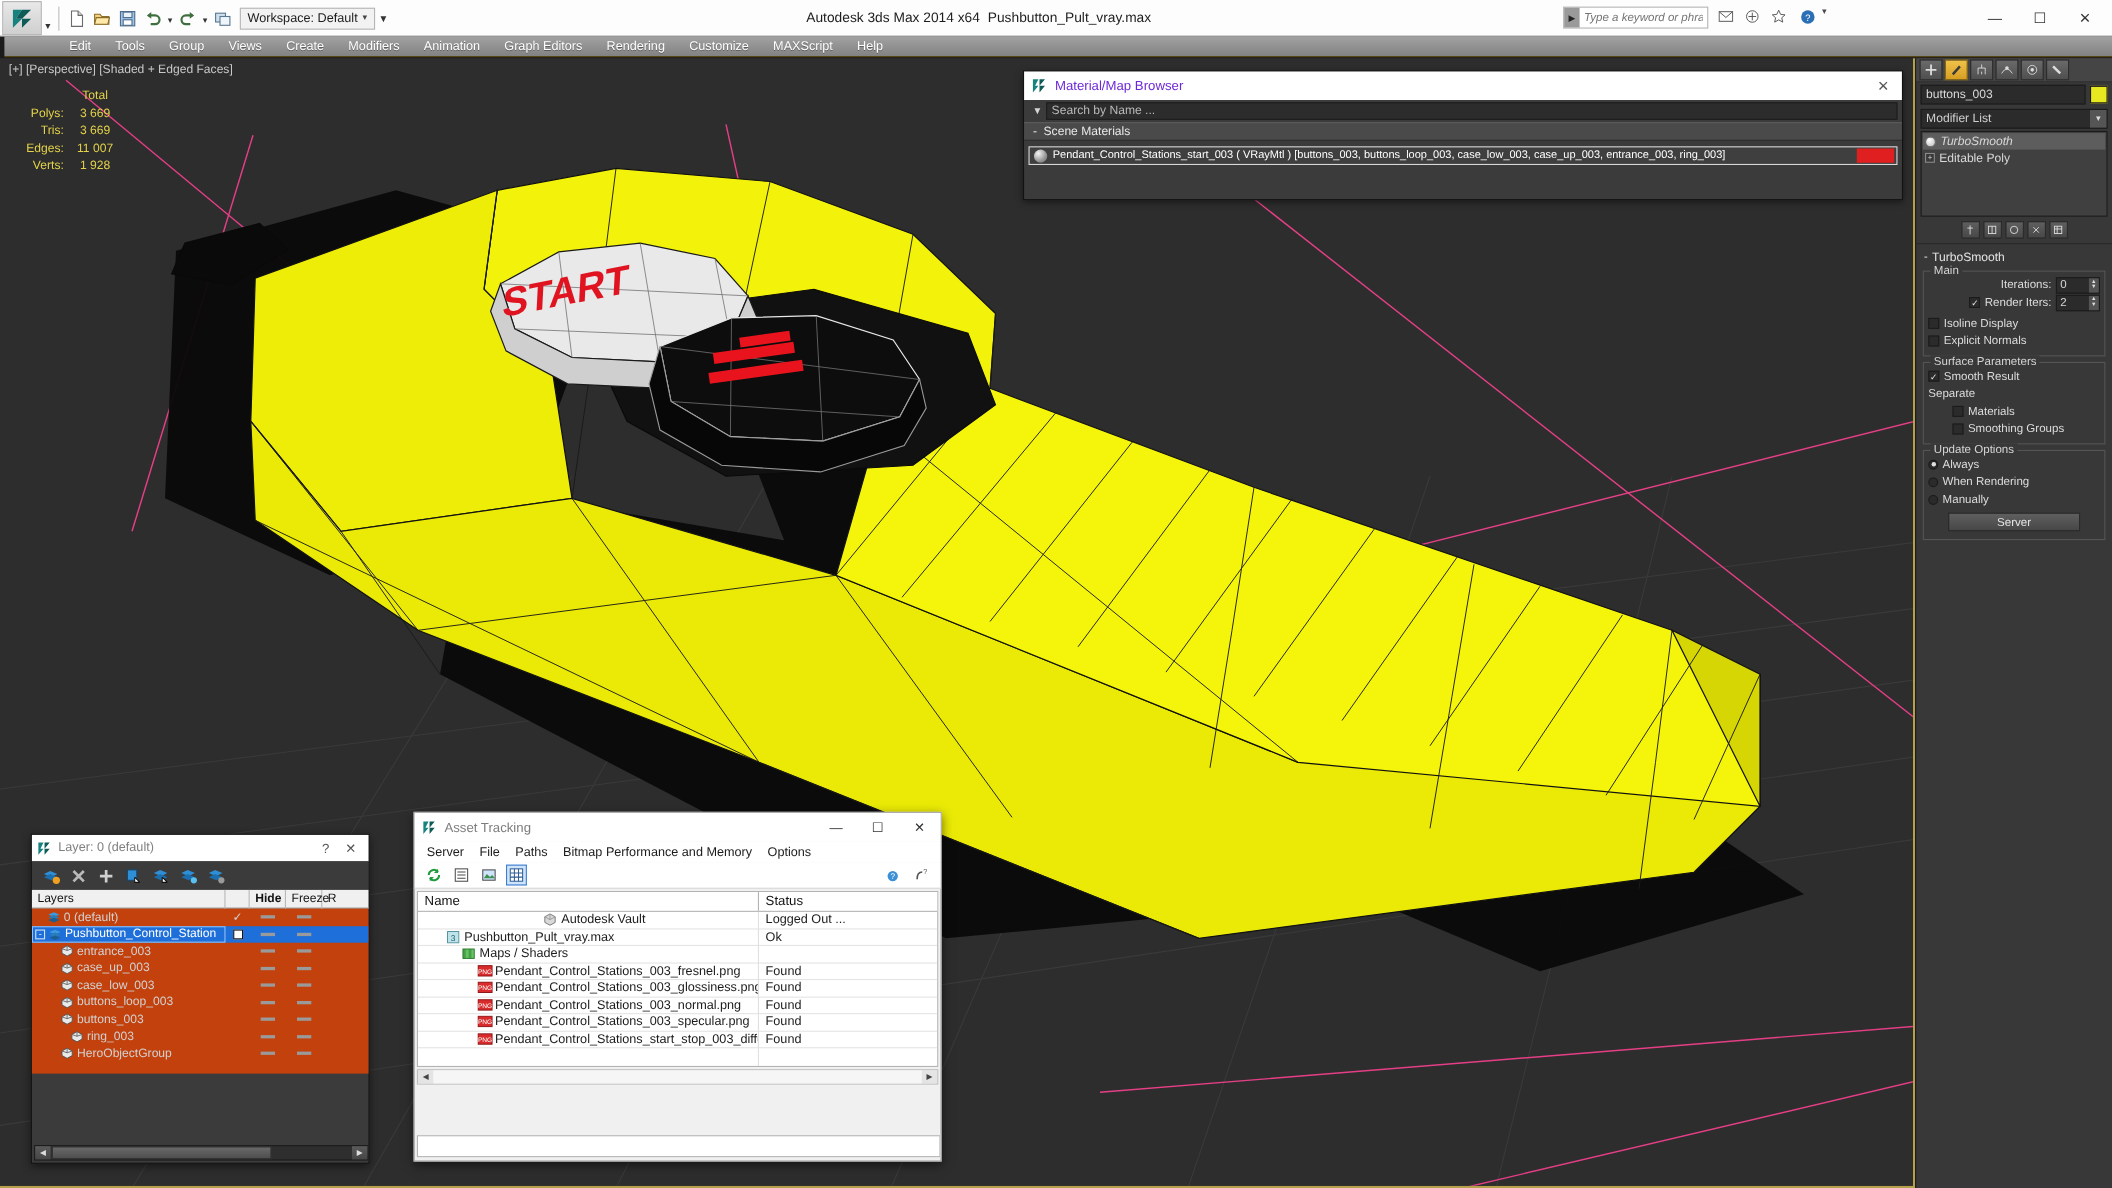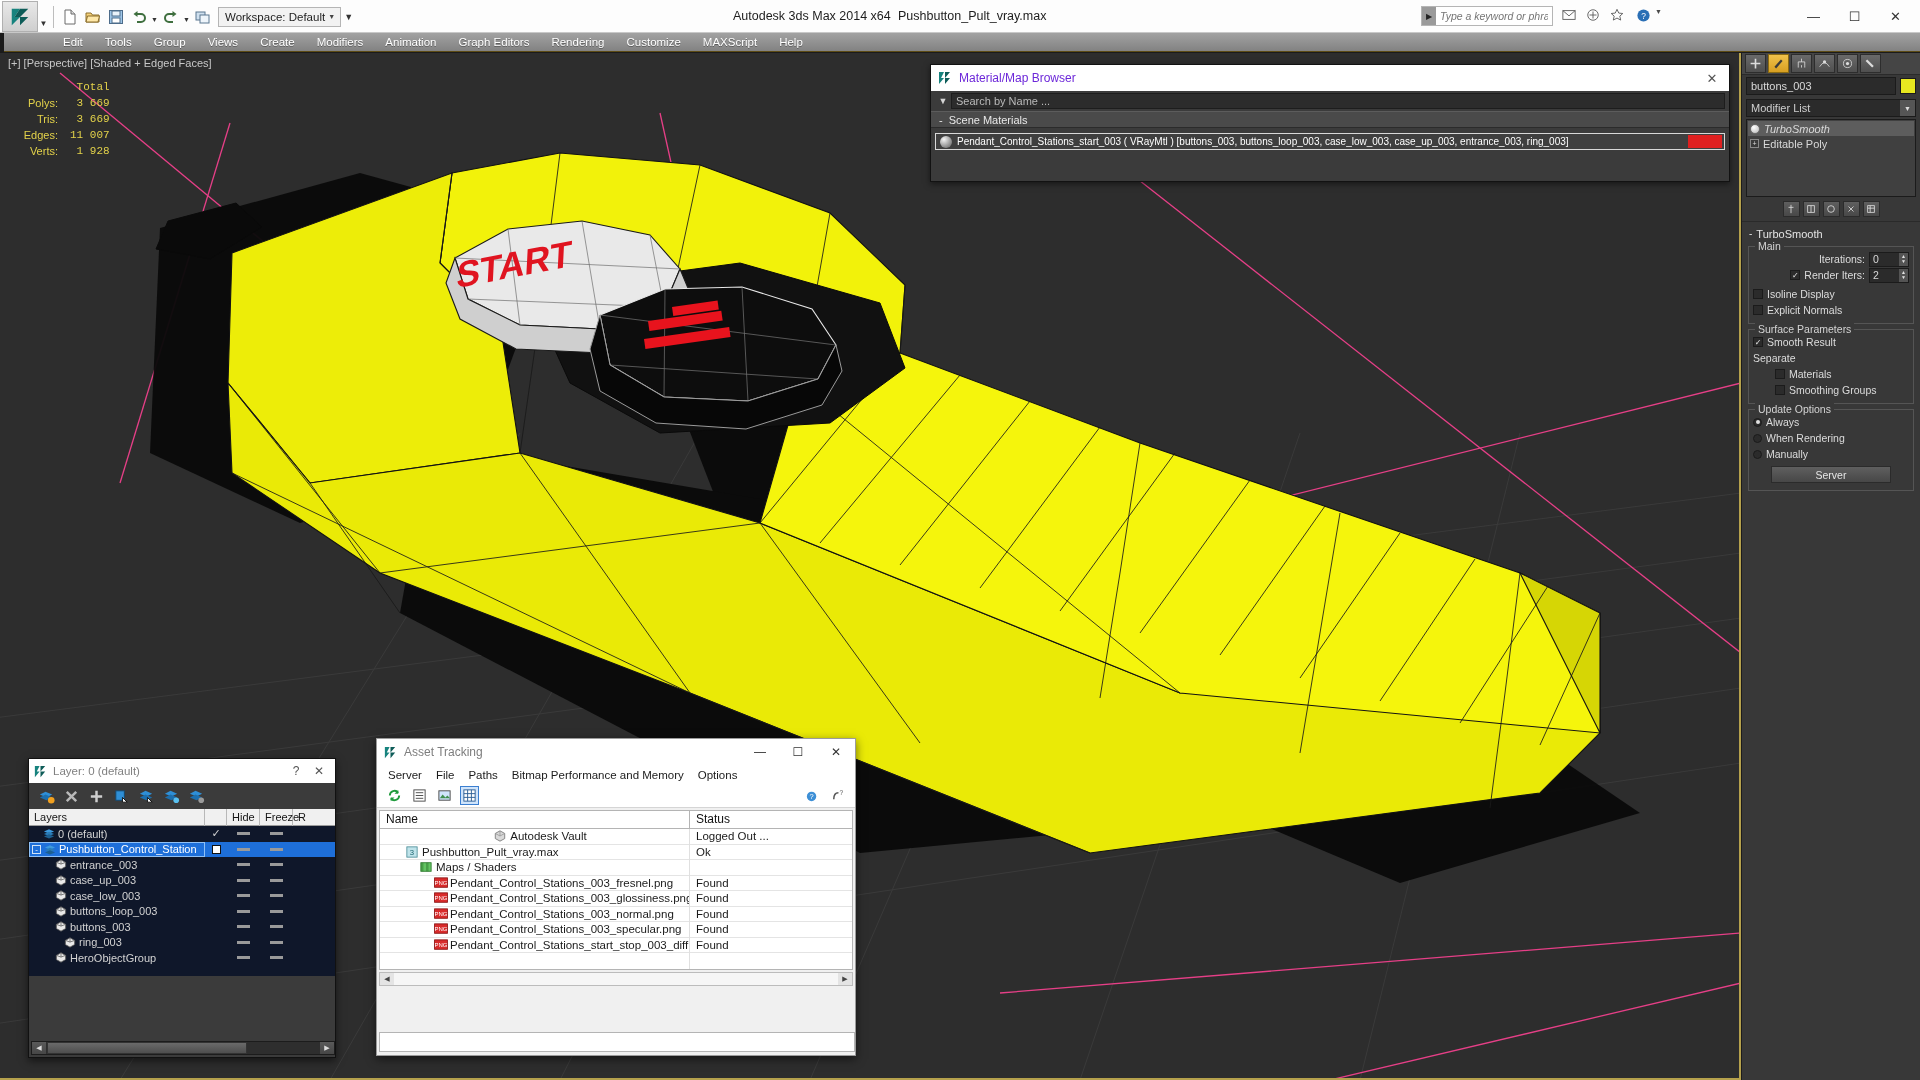--- a/index.html
+++ b/index.html
@@ -48,21 +48,21 @@
     text-shadow:0 1px 0 rgba(0,0,0,.35); cursor:default; }
 
   
   .viewport { position:absolute; left:0; top:53px; width:1741px; height:1027px;
     background:#2b2b2b; overflow:hidden; border:2px solid #b5a14c; border-top:none; border-left:none;}
   .vp-label { position:absolute; left:8px; top:4px; font-size:11px; color:#c8c8c8; }
   .vp-stats { position:absolute; left:10px; top:26px; font-size:11px; color:#e3d24a; line-height:16px; }
   .vp-stats table { border-collapse:collapse; }
   .vp-stats td { padding:0 4px 0 0; font-size:11px; color:#e3d24a; }
   .vp-stats td.lab { text-align:right; width:52px; }
-  .vp-stats td.val { text-align:right; padding-left:8px;font-family:Liberation Mono, monospace; }
+  .vp-stats td.val { text-align:center; padding-left:8px; }
 
   
   .mmb { position:absolute; left:930px; top:64px; width:800px; height:118px;
     background:#3b3b3b; border:1px solid #121212; box-shadow:0 2px 6px rgba(0,0,0,.5); }
   .mmb-title { height:26px; background:#ffffff; display:flex; align-items:center; padding:0 6px; }
   .mmb-title .ic { width:16px; height:16px; margin-right:6px; }
   .mmb-title .tx { font-size:12px; color:#6d28d9; }
   .mmb-close { margin-left:auto; width:22px; height:20px; display:flex; align-items:center;
     justify-content:center; color:#555; font-size:13px; }
   .mmb-search { height:20px; background:#3b3b3b; display:flex; align-items:center; padding:0 4px; }
@@ -147,21 +147,21 @@
     justify-content:center; font-size:12px; color:#555; }
   .ld-close { width:24px; height:20px; display:flex; align-items:center; justify-content:center;
     font-size:12px; color:#555; }
   .ld-tools { height:26px; background:#3b3b3b; display:flex; align-items:center; gap:6px; padding-left:8px;}
   .ld-tool { width:19px; height:19px; display:flex; align-items:center; justify-content:center; }
   .ld-tool svg { width:17px; height:17px; }
   .ld-hdr { height:17px; background:#f0f0f0; display:flex; align-items:center;
     border-bottom:1px solid #9b9b9b; }
   .ld-hdr div { font-size:11px; color:#141414; border-right:1px solid #b8b8b8; height:17px;
     line-height:16px; padding-left:5px; }
-  .ld-body { background:#0f172a; height:150px; overflow:hidden; }
+  .ld-body { background:#c2410c; height:150px; overflow:hidden; }
   .lrow { height:15.5px; display:flex; align-items:center; font-size:11px; color:#d2d2d2; }
   .lrow.sel { background:#1e6fd9; }
   .lrow .nmcell { width:176px; display:flex; align-items:center; gap:3px; overflow:hidden; white-space:nowrap;}
   .lrow.sel .nmcell { border:1px solid #8fc0f5; height:15px; }
   .lrow .chkcell { width:22px; display:flex; align-items:center; justify-content:center; }
   .lrow .hcell, .lrow .fcell { width:33px; display:flex; align-items:center; justify-content:center; }
   .dash { width:13px; height:3px; background:#9a9a9a; display:block; }
   .licon { width:12px; height:11px; flex:0 0 auto; }
   .hscroll { position:absolute; left:2px; bottom:2px; width:304px; height:14px; background:#2e2e2e;
     border:1px solid #1c1c1c; display:flex; align-items:center; }
@@ -712,21 +712,21 @@
         <svg viewBox="0 0 18 18">
             <path d="M2 6 L8 3 L15 6 L9 9 Z" fill="#2f8fd6"></path>
             <path d="M2 10 L8 7 L15 10 L9 13 Z" fill="#1c6fae"></path>
             <circle cx="14" cy="13" r="3" fill="#9a9a9a"></circle>
           </svg>
         </span>
     </div>
     <div class="ld-hdr">
       <div style="width:176px;">Layers</div>
       <div style="width:22px;"></div>
-      <div style="width:33px;">Hide</div>
+      <div style="width:33px;font-weight:bold;">Hide</div>
       <div style="width:33px;">Freeze</div>
       <div style="width:20px;border-right:none;">R</div>
     </div>
     <div class="ld-body">
 
       <div class="lrow">
         <span class="nmcell" style="padding-left:14px;">
           <span class="licon">
             <svg viewBox="0 0 14 13" width="12" height="11">
                 <path d="M1 4 L7 1.5 L13 4 L7 6.5 Z" fill="#3d9ade"></path>

